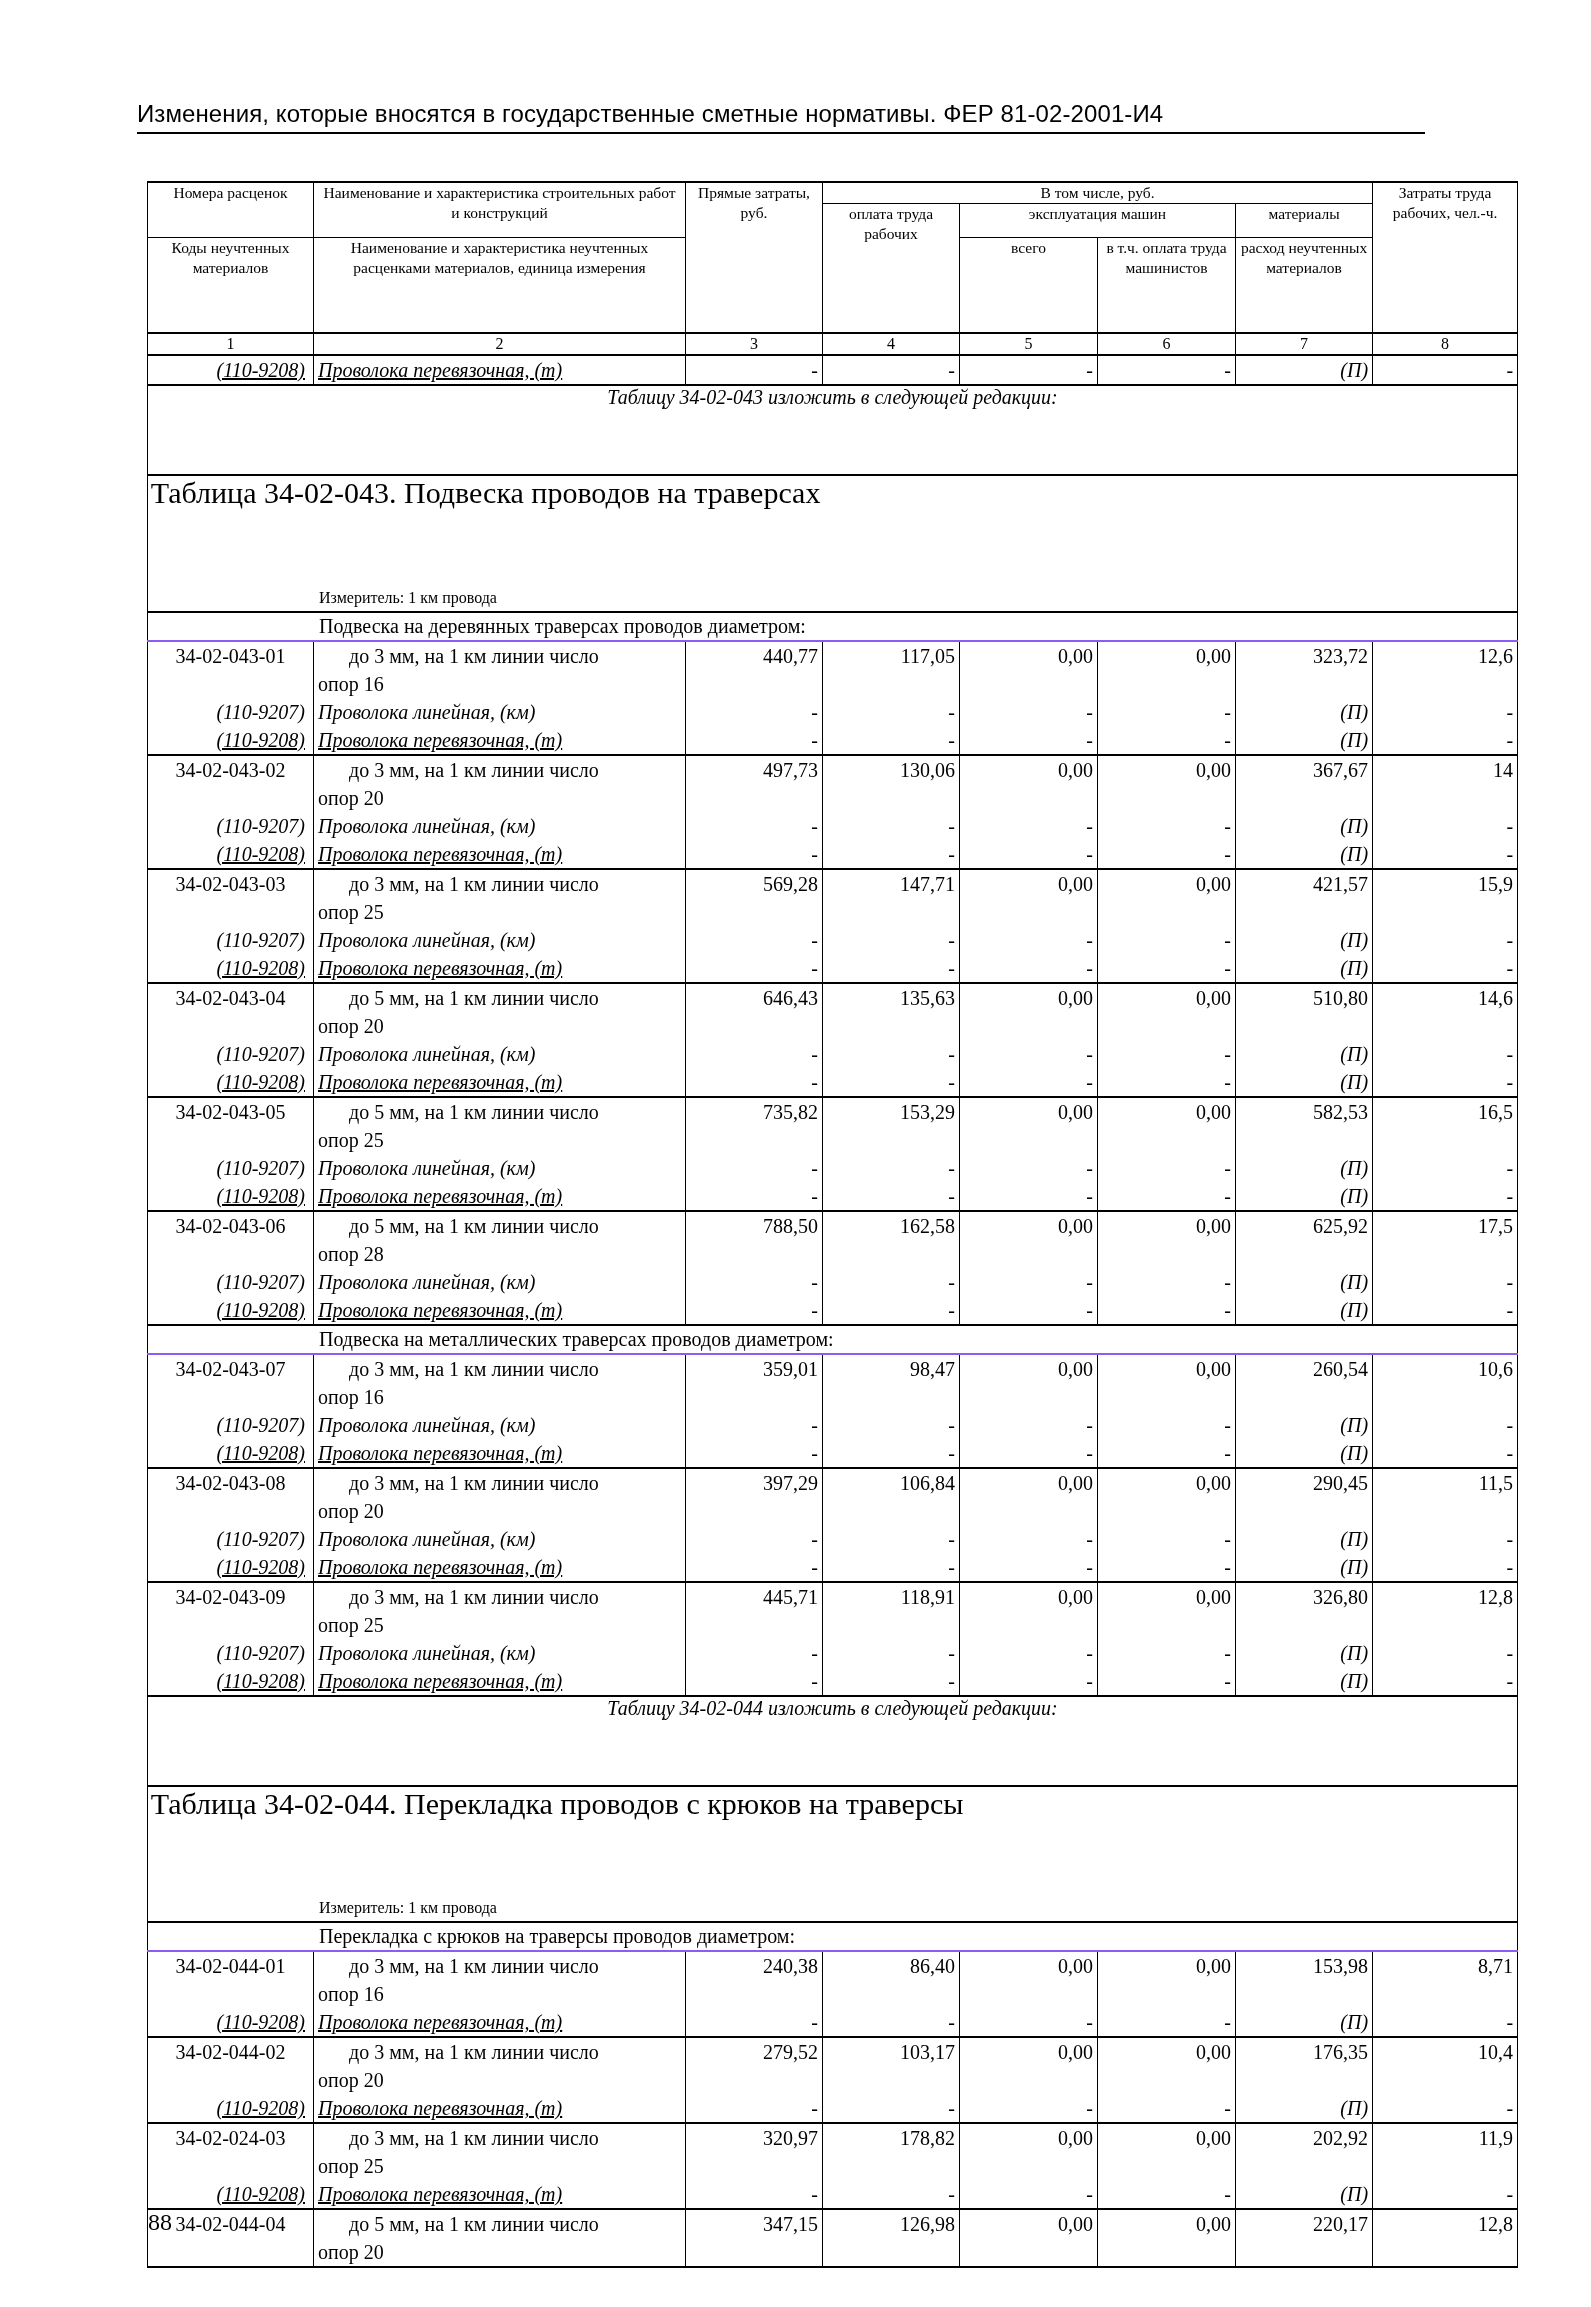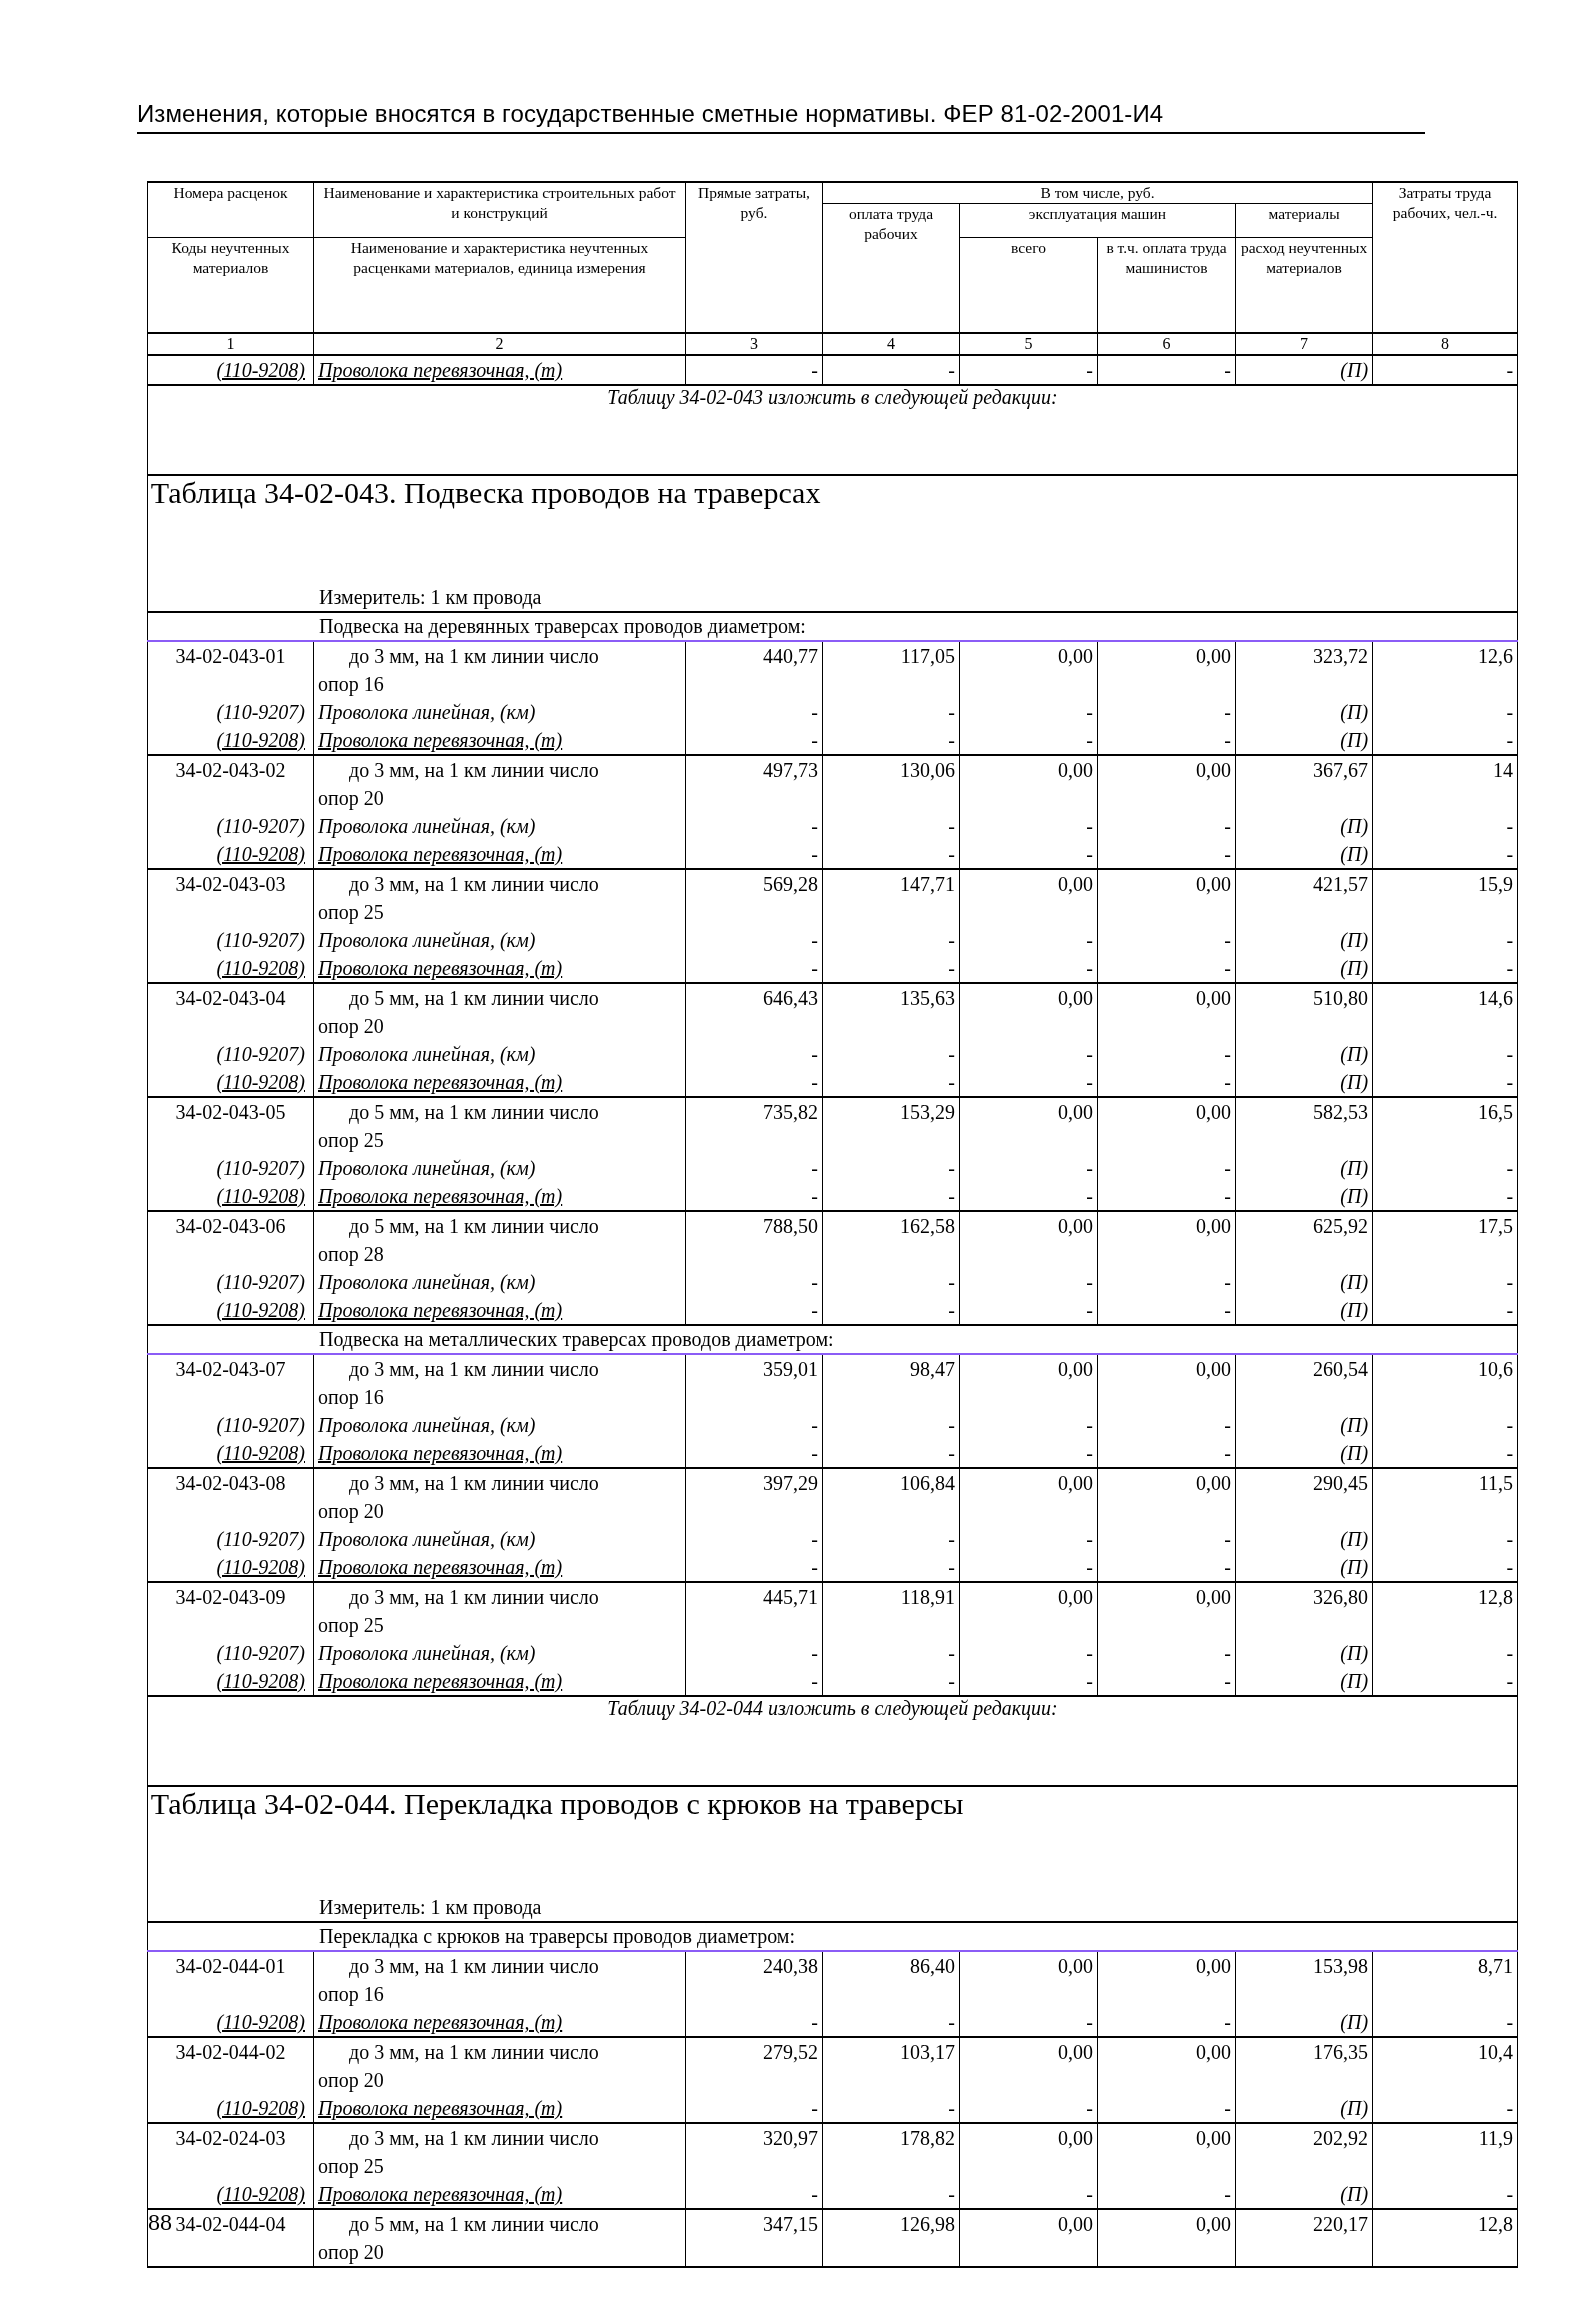--- a/index.html
+++ b/index.html
@@ -46,21 +46,21 @@
   .sep td { border-top: 2px solid #000; }
 
   .instruction td {
     text-align: center; font-style: italic; font-weight: bold; font-size: 20px;
     height: 88px; vertical-align: middle; border-top: 2px solid #000; border-bottom: 2px solid #000;
   }
   .tabletitle td {
     font-weight: bold; font-size: 30px; text-align: left; padding-left: 2.7px !important;
     height: 101px; vertical-align: bottom; padding-bottom: 6.7px !important;
   }
-  .measure td { font-size: 20px; padding-left: 171px !important; line-height: 27px; border-bottom: 2px solid #000; }
+  .measure td { font-size: 16px; padding-left: 171px !important; line-height: 27px; border-bottom: 2px solid #000; }
   .group td { font-size: 20px; padding-left: 171px !important; line-height: 27px; border-bottom: 2px solid #8b5cf6; }
 </style>
 </head>
 <body>
 
 <div class="running-head">Изменения, которые вносятся в государственные сметные нормативы. ФЕР 81-02-2001-И4</div>
 <div class="running-rule"></div>
 
 <table class="norms">
   <colgroup>

